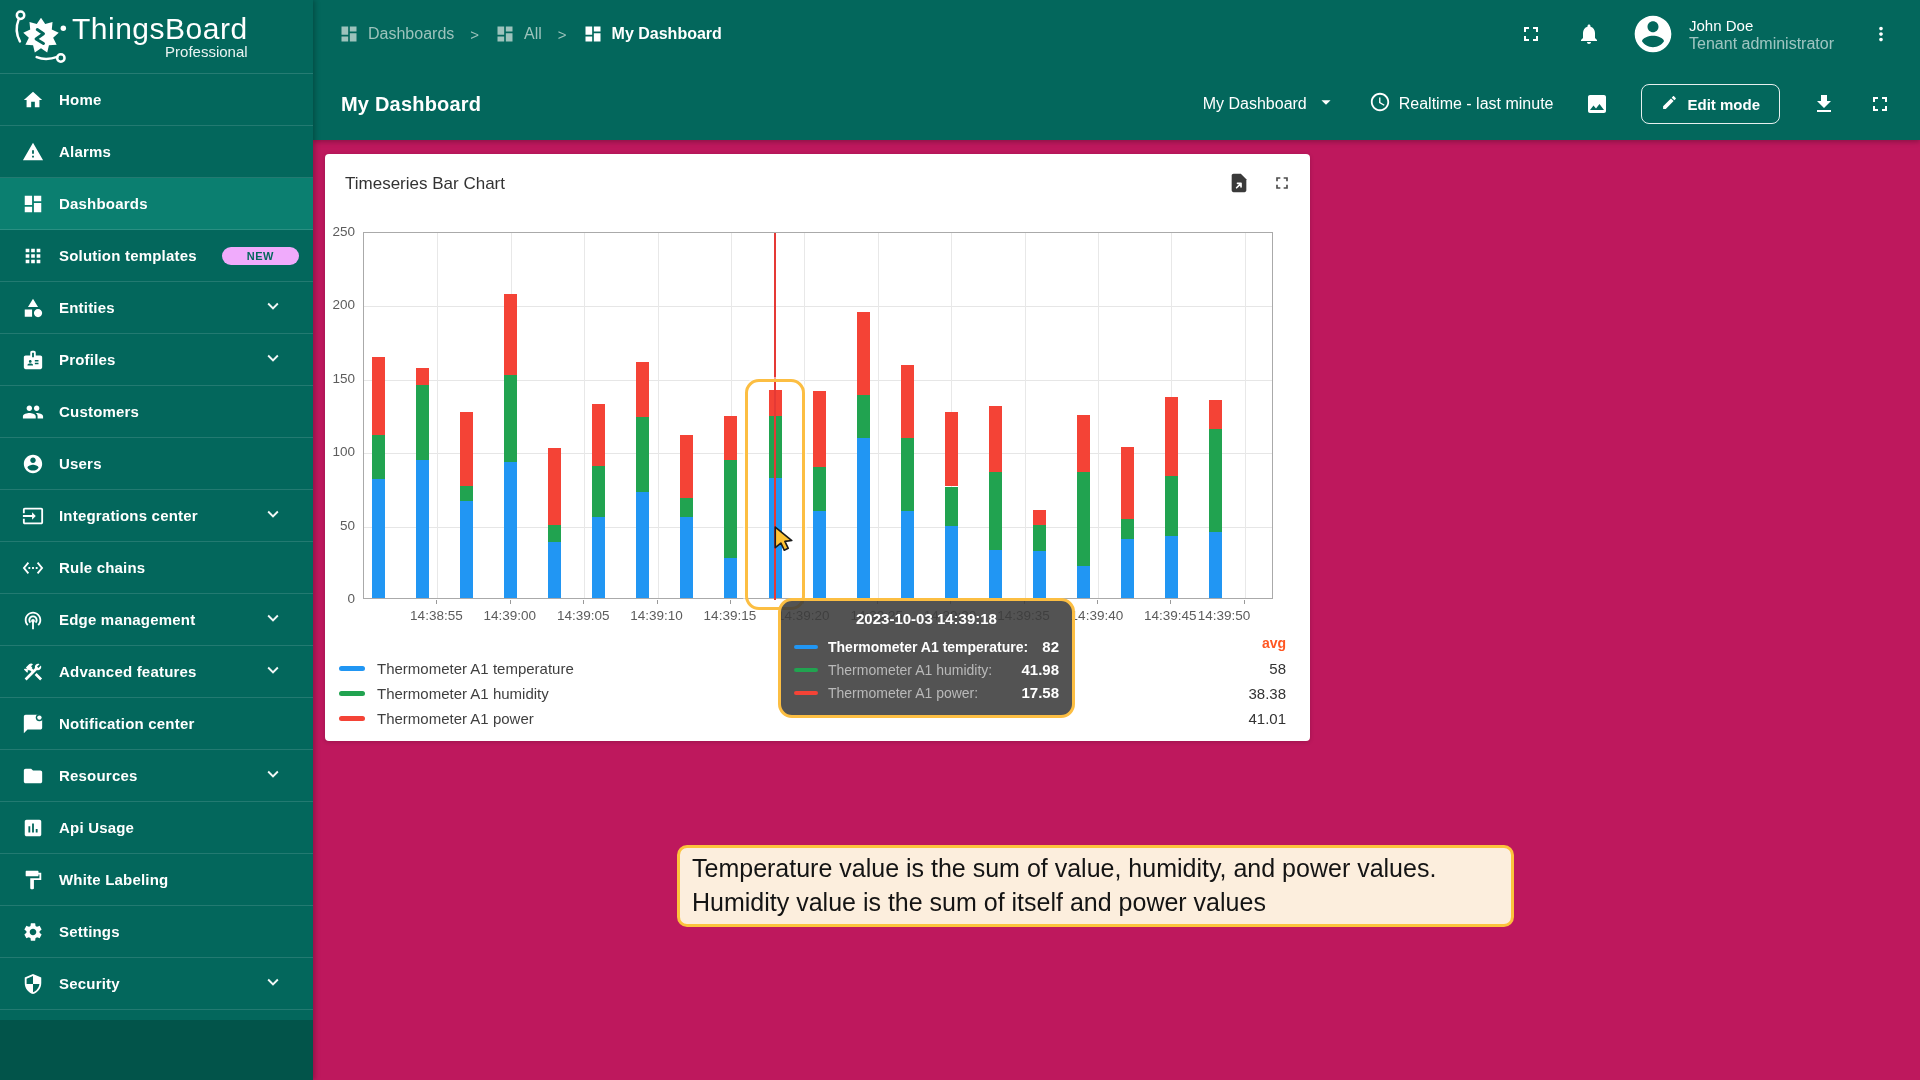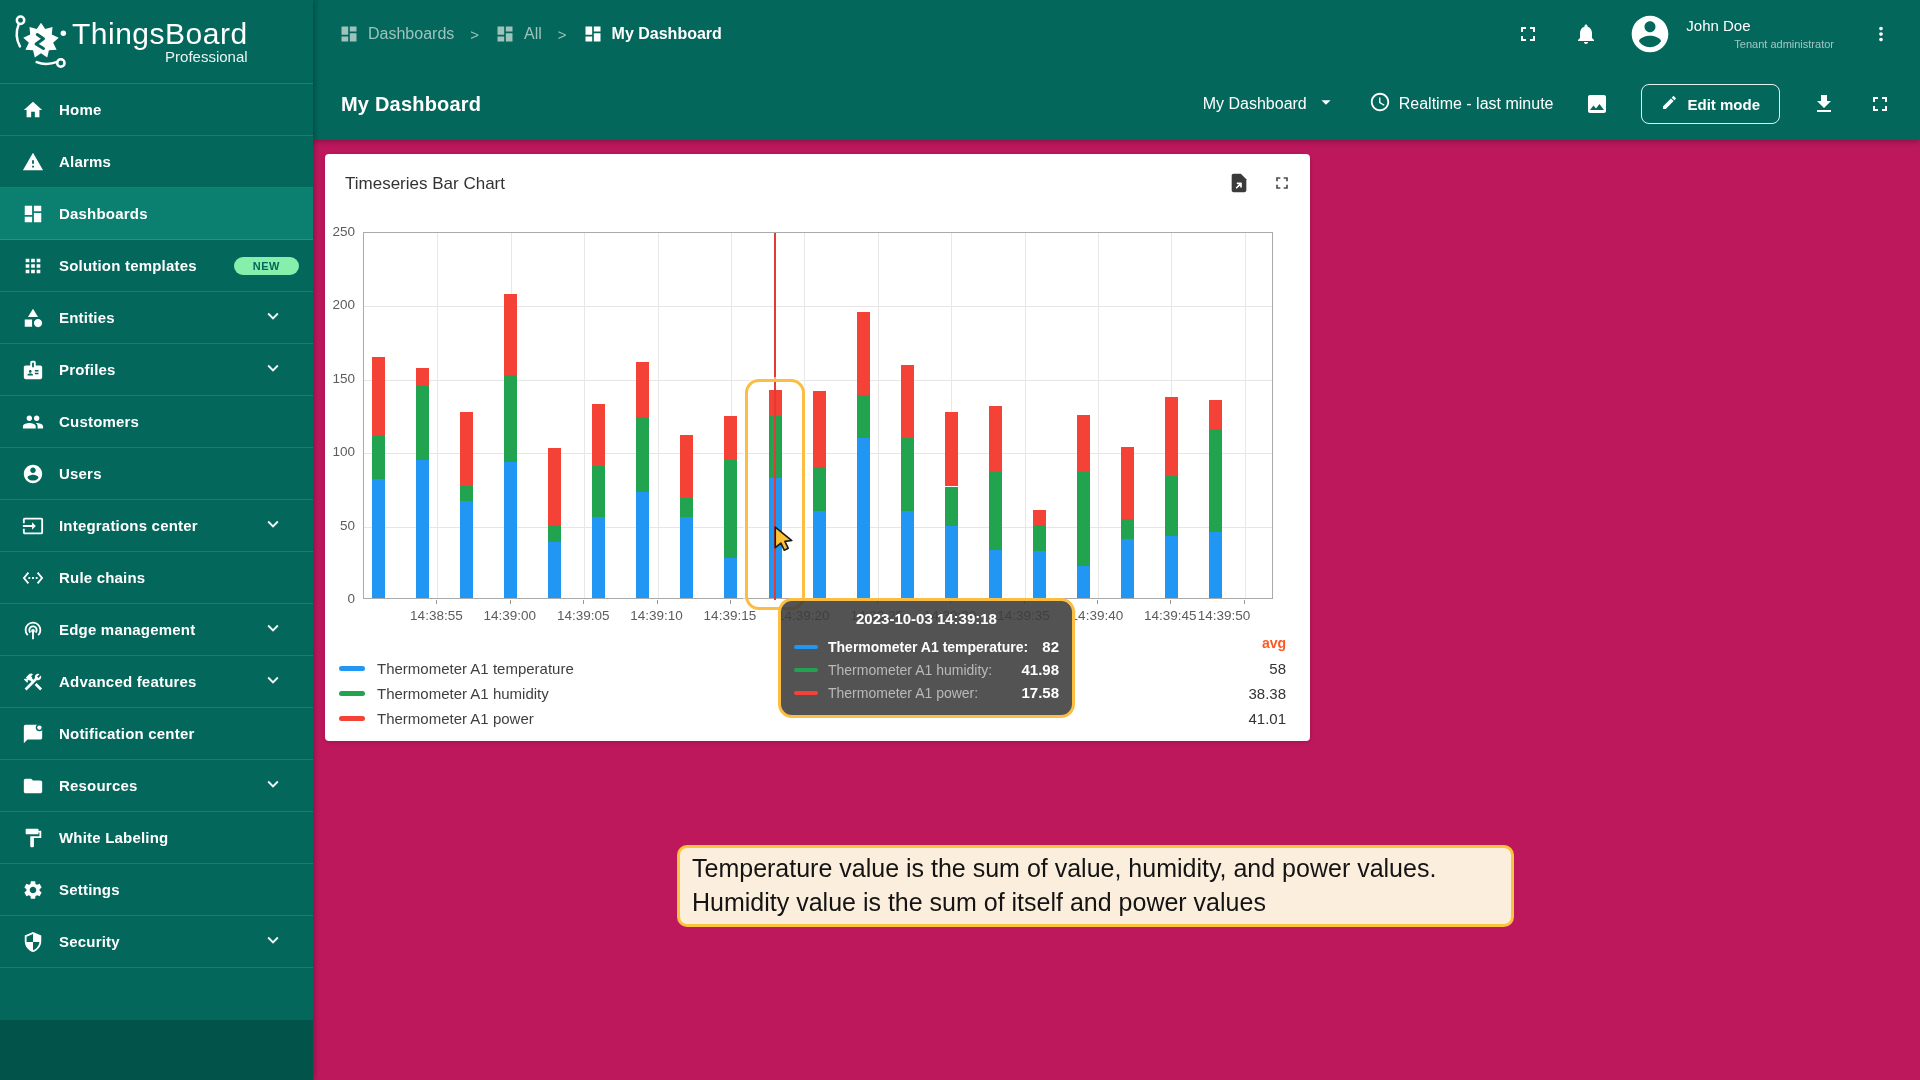--- a/index.html
+++ b/index.html
@@ -2,45 +2,45 @@
 <html><head>
 <meta charset="utf-8">
 <style>
   * { margin:0; padding:0; box-sizing:border-box; }
   html,body { width:1920px; height:1080px; overflow:hidden; }
   body { font-family:"Liberation Sans","DejaVu Sans",sans-serif; background:#ebebeb; }
   .screen { position:relative; width:1920px; height:1080px; overflow:hidden; }
 
   
   .sidebar { position:absolute; left:0; top:0; width:313px; height:1080px; background:#03675c; z-index:5; box-shadow:2px 0 5px rgba(0,0,0,.25); }
-  .logo-block { height:84px; display:flex; align-items:center; padding:0 20px 0 10px; border-bottom:1px solid rgba(255,255,255,.14); }
+  .logo-block { height:74px; display:flex; align-items:center; padding:0 20px 0 10px; border-bottom:1px solid rgba(255,255,255,.14); }
   .logo-text { display:flex; flex-direction:column; color:#fff; }
   .logo-title { font-size:30px; font-weight:300; letter-spacing:.5px; line-height:32px; }
   .logo-sub { font-size:15px; font-weight:400; text-align:right; color:rgba(255,255,255,.92); margin-top:-2px; }
   .nav-item { height:52px; display:flex; align-items:center; padding:0 14px 0 22px; color:#fff; border-bottom:1px solid rgba(255,255,255,.13); cursor:pointer; }
   .nav-item.active { background:#0b7f70; }
   .nav-item .icn { flex:0 0 auto; margin-right:15px; }
   .nav-label { font-size:15px; font-weight:bold; letter-spacing:.2px; white-space:nowrap; }
-  .badge-new { margin-left:auto; background:#86efac; color:#03675c; font-size:11px; font-weight:bold; padding:3px 19px; border-radius:11px; letter-spacing:.5px; }
+  .badge-new { margin-left:auto; background:#f0abfc; color:#03675c; font-size:11px; font-weight:bold; padding:3px 25px; border-radius:11px; letter-spacing:.5px; }
   .chev { margin-left:auto; opacity:.95; }
   .sb-footer { position:absolute; left:0; bottom:0; width:100%; height:60px; background:#02544a; }
 
   
   .main-header { position:absolute; left:313px; top:0; right:0; height:140px; background:#03675c; z-index:4; box-shadow:0 2px 5px rgba(0,0,0,.25); }
   .row-breadcrumb { height:68px; display:flex; align-items:center; padding:0 28px 0 26px; }
   .crumb { display:flex; align-items:center; gap:9px; color:#9dc3bc; cursor:pointer; }
   .crumb .crumb-label { font-size:16px; }
   .crumb.active { color:#fff; }
   .crumb.active .crumb-label { font-weight:bold; }
   .crumb-sep { color:#9dc3bc; font-size:15px; margin:0 16px; }
   .hdr-right { margin-left:auto; display:flex; align-items:center; color:#fff; }
   .hdr-icon-btn { display:flex; align-items:center; justify-content:center; cursor:pointer; }
   .user-block { display:flex; flex-direction:column; margin:0 14px 0 14px; }
   .user-name { font-size:15px; color:#fff; line-height:19px; }
-  .user-role { font-size:11px; color:rgba(255,255,255,.62); line-height:18px;margin-left:48px; }
+  .user-role { font-size:16px; color:rgba(255,255,255,.62); line-height:18px; }
   .row-toolbar { height:72px; display:flex; align-items:center; padding:0 28px 0 28px; }
   .tb-title { color:#fff; font-size:20px; font-weight:bold; letter-spacing:.2px; }
   .tb-right { margin-left:auto; display:flex; align-items:center; gap:32px; color:#fff; }
   .tb-item { display:flex; align-items:center; gap:8px; font-size:16px; cursor:pointer; white-space:nowrap; }
   .edit-btn { display:flex; align-items:center; gap:9px; border:1.5px solid rgba(255,255,255,.9); border-radius:8px; padding:9px 19px; font-size:15px; font-weight:bold; cursor:pointer; background:transparent; color:#fff; }
 
   
   .content { position:absolute; left:313px; top:140px; right:0; bottom:0; background:#be185d; }
   .card { position:absolute; left:12px; top:14px; width:985px; height:587px; background:#fff; border-radius:4px; box-shadow:0 1px 4px rgba(0,0,0,.18); }
   .widget-title { position:absolute; left:20px; top:20px; font-size:17px; color:#333; }
@@ -199,20 +199,26 @@
           <span class="nav-label">Notification center</span>
         </div>
         <div class="nav-item">
           <svg class="icn" width="22" height="22" viewBox="0 0 24 24" fill="#fff">
             <path d="M10 4H4c-1.1 0-1.99.9-1.99 2L2 18c0 1.1.9 2 2 2h16c1.1 0 2-.9 2-2V8c0-1.1-.9-2-2-2h-8l-2-2z"></path>
           </svg>
           <span class="nav-label">Resources</span>
           <span class="chev"><svg class="icn" width="22" height="22" viewBox="0 0 24 24" fill="#fff">
               <path d="M7.41 8.59L12 13.17l4.59-4.58L18 10l-6 6-6-6 1.41-1.41z"></path>
             </svg></span>
+        </div>
+        <div class="nav-item">
+          <svg class="icn" width="22" height="22" viewBox="0 0 24 24" fill="#fff">
+            <path d="M19 3H5c-1.1 0-2 .9-2 2v14c0 1.1.9 2 2 2h14c1.1 0 2-.9 2-2V5c0-1.1-.9-2-2-2zM9 17H7v-7h2v7zm4 0h-2V7h2v10zm4 0h-2v-4h2v4z"></path>
+          </svg>
+          <span class="nav-label">Api Usage</span>
         </div>
         <div class="nav-item">
           <svg class="icn" width="22" height="22" viewBox="0 0 24 24" fill="#fff">
             <path d="M18 4V3c0-.55-.45-1-1-1H5c-.55 0-1 .45-1 1v4c0 .55.45 1 1 1h12c.55 0 1-.45 1-1V6h1v4H9v11c0 .55.45 1 1 1h2c.55 0 1-.45 1-1v-9h8V4h-3z"></path>
           </svg>
           <span class="nav-label">White Labeling</span>
         </div>
         <div class="nav-item">
           <svg class="icn" width="22" height="22" viewBox="0 0 24 24" fill="#fff">
             <path d="M19.14 12.94c.04-.3.06-.61.06-.94 0-.32-.02-.64-.07-.94l2.03-1.58c.18-.14.23-.41.12-.61l-1.92-3.32c-.12-.22-.37-.29-.59-.22l-2.39.96c-.5-.38-1.03-.7-1.62-.94l-.36-2.54c-.04-.24-.24-.41-.48-.41h-3.84c-.24 0-.43.17-.47.41l-.36 2.54c-.59.24-1.13.57-1.62.94l-2.39-.96c-.22-.08-.47 0-.59.22L2.74 8.87c-.12.21-.08.47.12.61l2.03 1.58c-.05.3-.09.63-.09.94s.02.64.07.94l-2.03 1.58c-.18.14-.23.41-.12.61l1.92 3.32c.12.22.37.29.59.22l2.39-.96c.5.38 1.03.7 1.62.94l.36 2.54c.05.24.24.41.48.41h3.84c.24 0 .44-.17.47-.41l.36-2.54c.59-.24 1.13-.56 1.62-.94l2.39.96c.22.08.47 0 .59-.22l1.92-3.32c.12-.22.07-.47-.12-.61l-2.01-1.58zM12 15.6c-1.98 0-3.6-1.62-3.6-3.6s1.62-3.6 3.6-3.6 3.6 1.62 3.6 3.6-1.62 3.6-3.6 3.6z"></path>

